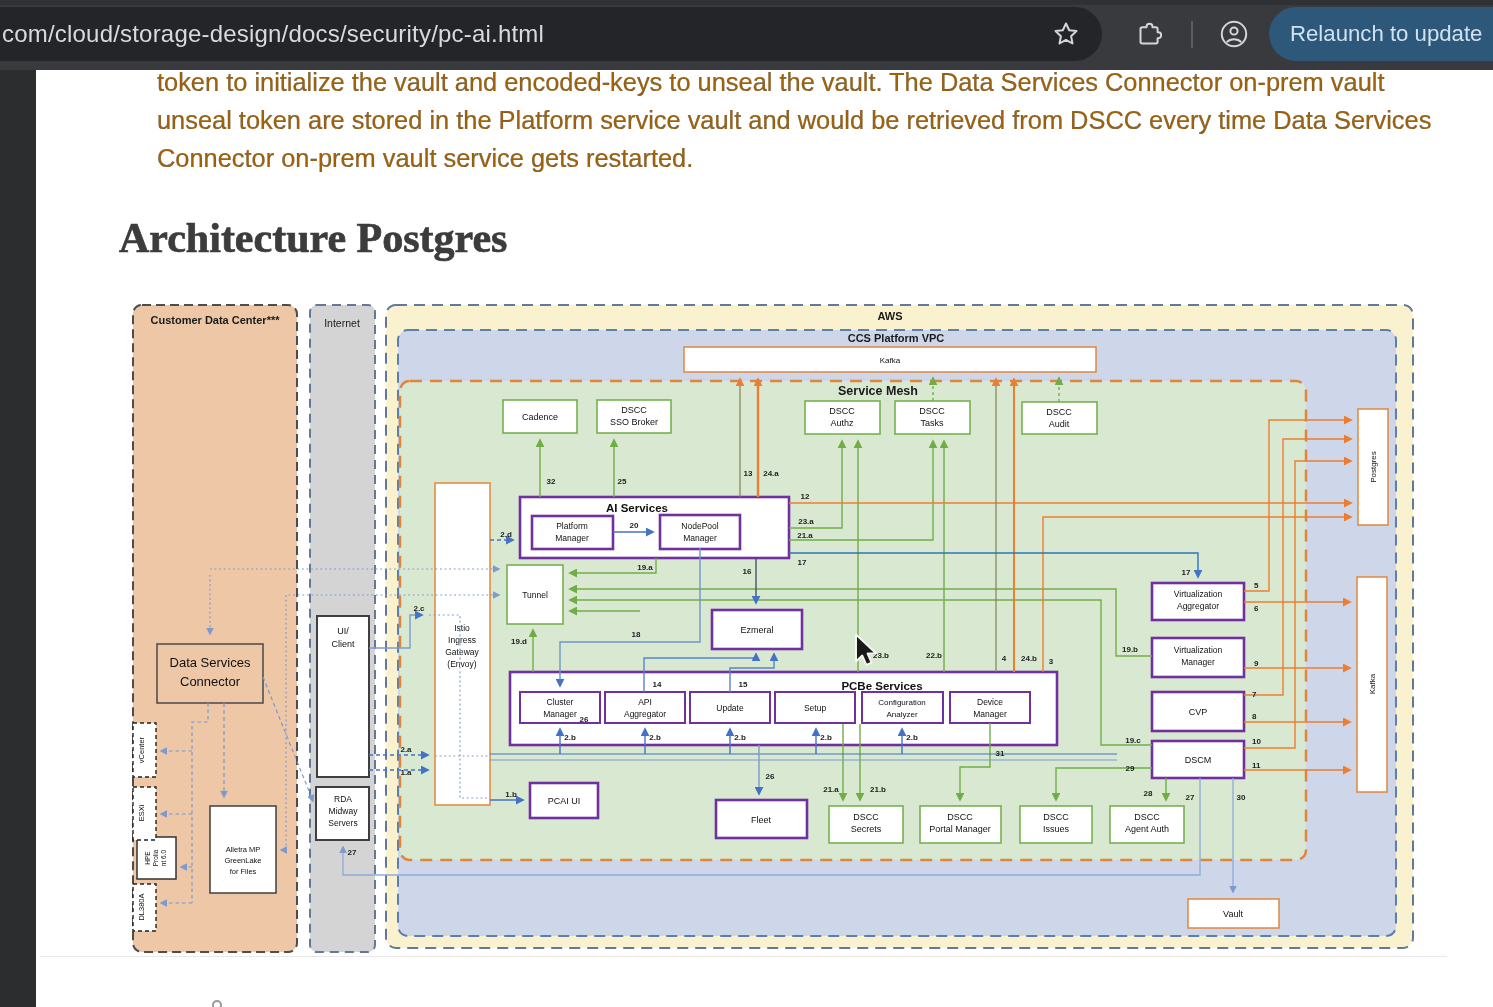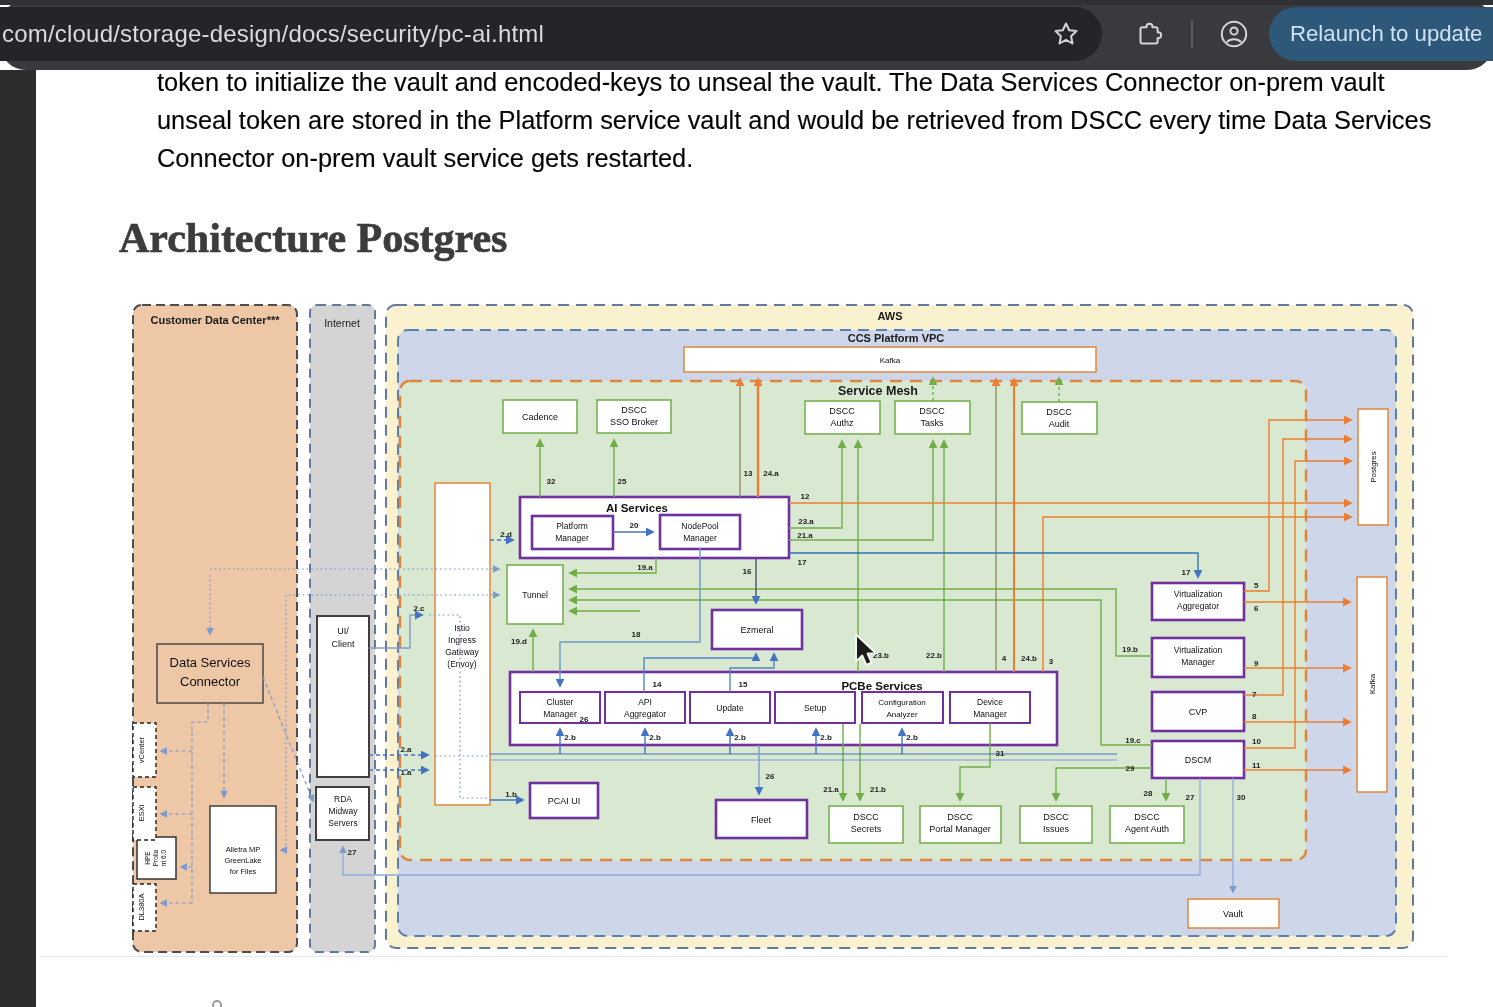--- a/index.html
+++ b/index.html
@@ -1,25 +1,25 @@
 <!DOCTYPE html>
 <html><head>
 <meta charset="utf-8">
 <style>
   html,body{margin:0;padding:0;}
   body{width:1493px;height:1007px;background:#ffffff;overflow:hidden;position:relative;
        font-family:"Liberation Sans", sans-serif;}
-  .chrome{position:absolute;left:0;top:0;width:1493px;height:70px;background:#393a3d;border-radius:26px;}
+  .chrome{position:absolute;left:0;top:0;width:1493px;height:70px;background:#393a3d;}
   .urlpill{position:absolute;left:-40px;top:7px;width:1142px;height:54px;border-radius:27px;background:#232528;}
   .urltext{position:absolute;left:42px;top:0;height:54px;line-height:54px;font-size:24px;color:#d8dadd;letter-spacing:0.2px;white-space:nowrap;}
   .relaunch{position:absolute;left:1269px;top:7px;width:260px;height:54px;border-radius:27px;background:#2d5879;
             color:#cfe2f4;font-size:22.2px;line-height:54px;padding-left:21px;}
   .sep{position:absolute;left:1191px;top:21px;width:2px;height:27px;background:#5c5d60;}
   .leftstrip{position:absolute;left:0;top:70px;width:36px;height:937px;background:#2c2d2f;}
-  .bodytext{position:absolute;left:157px;top:63px;width:1280px;font-size:25.4px;line-height:38px;color:#000000;-webkit-text-stroke:0.2px #404347;}
+  .bodytext{position:absolute;left:157px;top:63px;width:1280px;font-size:25.4px;line-height:38px;color:#a16207;-webkit-text-stroke:0.2px #404347;}
   h1.arch{position:absolute;left:119px;top:214px;margin:0;font-family:"Liberation Serif", serif;
           font-size:42px;font-weight:bold;color:#3c3c3c;letter-spacing:0px;-webkit-text-stroke:0.7px #3c3c3c;}
   .figline{position:absolute;left:40px;top:956px;width:1407px;height:1px;background:#e7e7e7;}
   .diag{position:absolute;left:0px;top:0px;}
 </style>
 </head>
 <body>
   <div class="chrome">
     <div style="position:absolute;left:0;top:0;width:1493px;height:5px;background:#303134"></div>
     <div class="urlpill">

